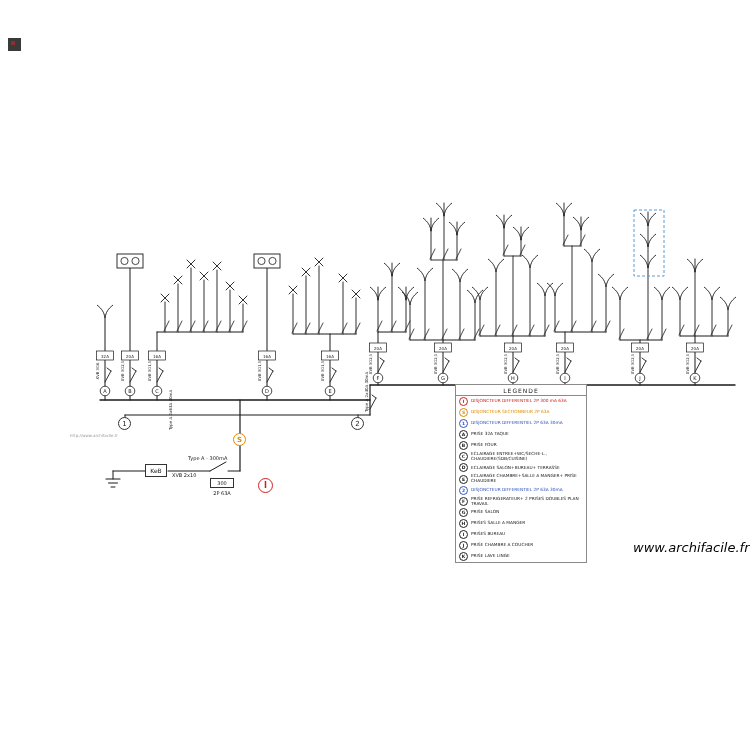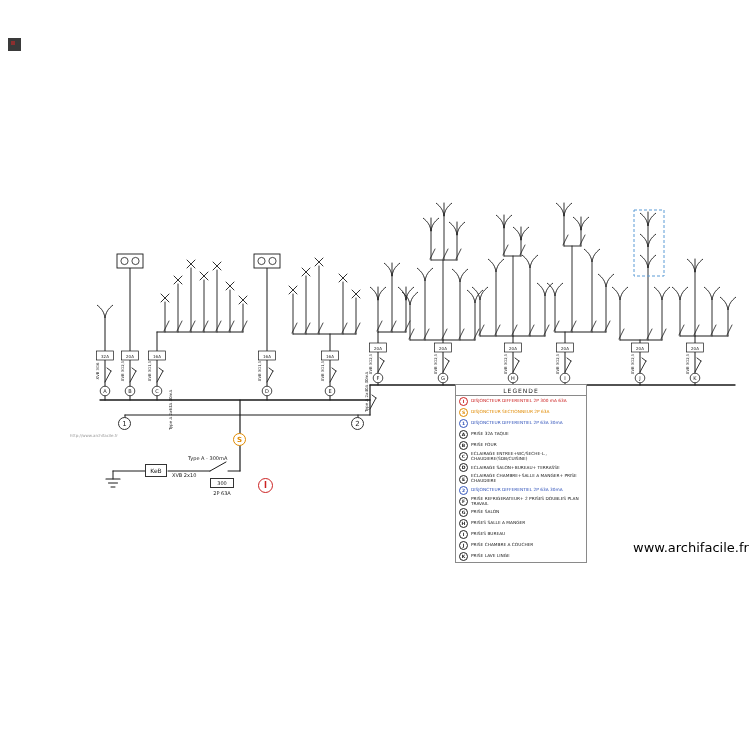--- a/index.html
+++ b/index.html
@@ -443,14 +443,14 @@
           <span class="leg-icon">J</span>
           <span class="leg-text">PRISE CHAMBRE A COUCHER</span>
         </div>
         <div class="leg-row" style="color: rgb(34, 34, 34);">
           <span class="leg-icon">K</span>
           <span class="leg-text">PRISE LAVE LINGE</span>
         </div>
       </div>
   </div>
 
-  <span class="watermark" style="left:633px;top:540px;">www.archifacile.fr</span>
+  <span class="watermark" style="left:633px;top:540px;font-style:italic;">www.archifacile.fr</span>
 </div>
 
 </body></html>

